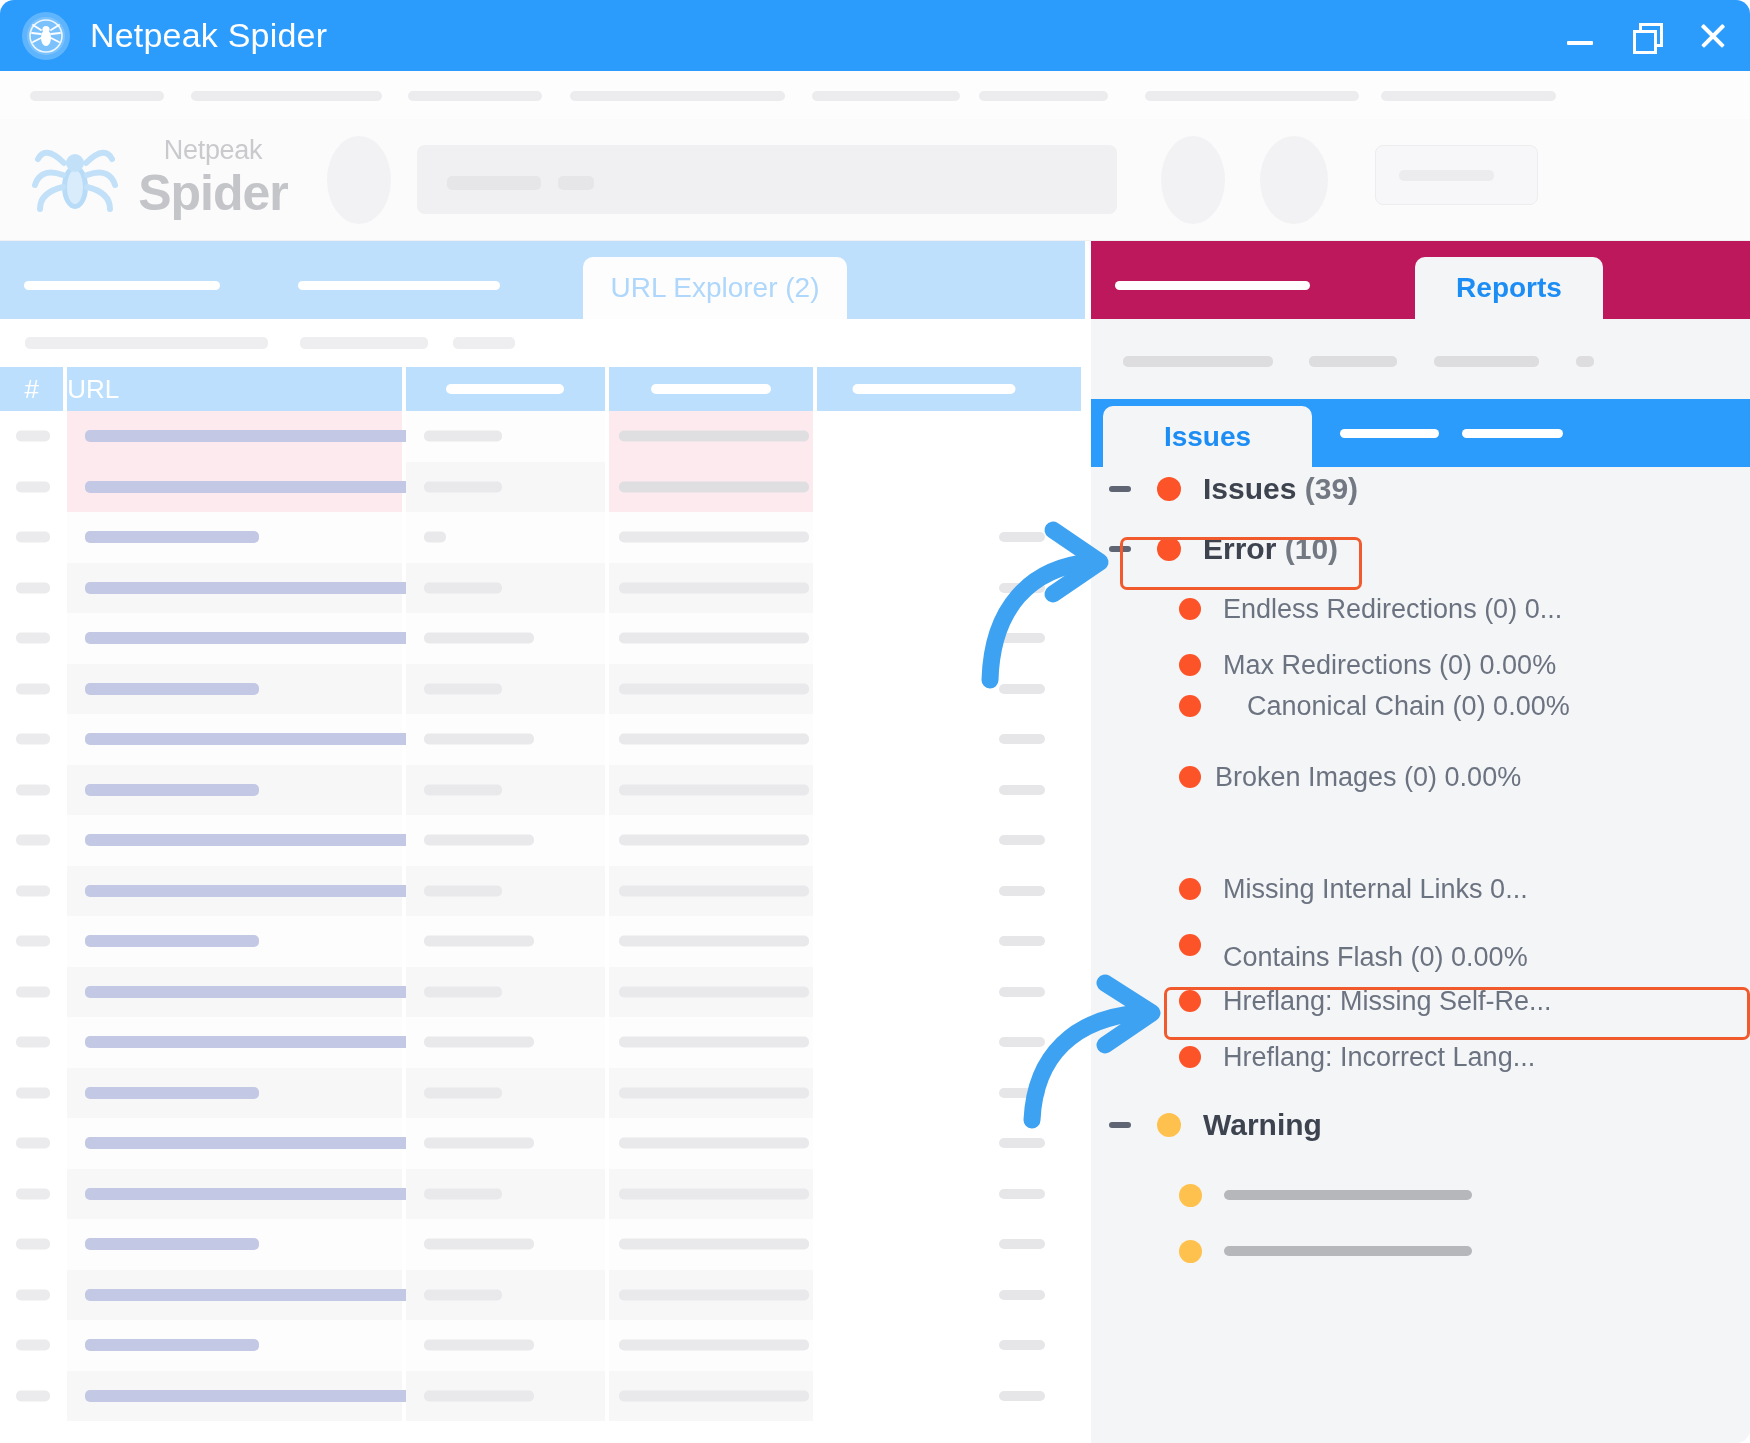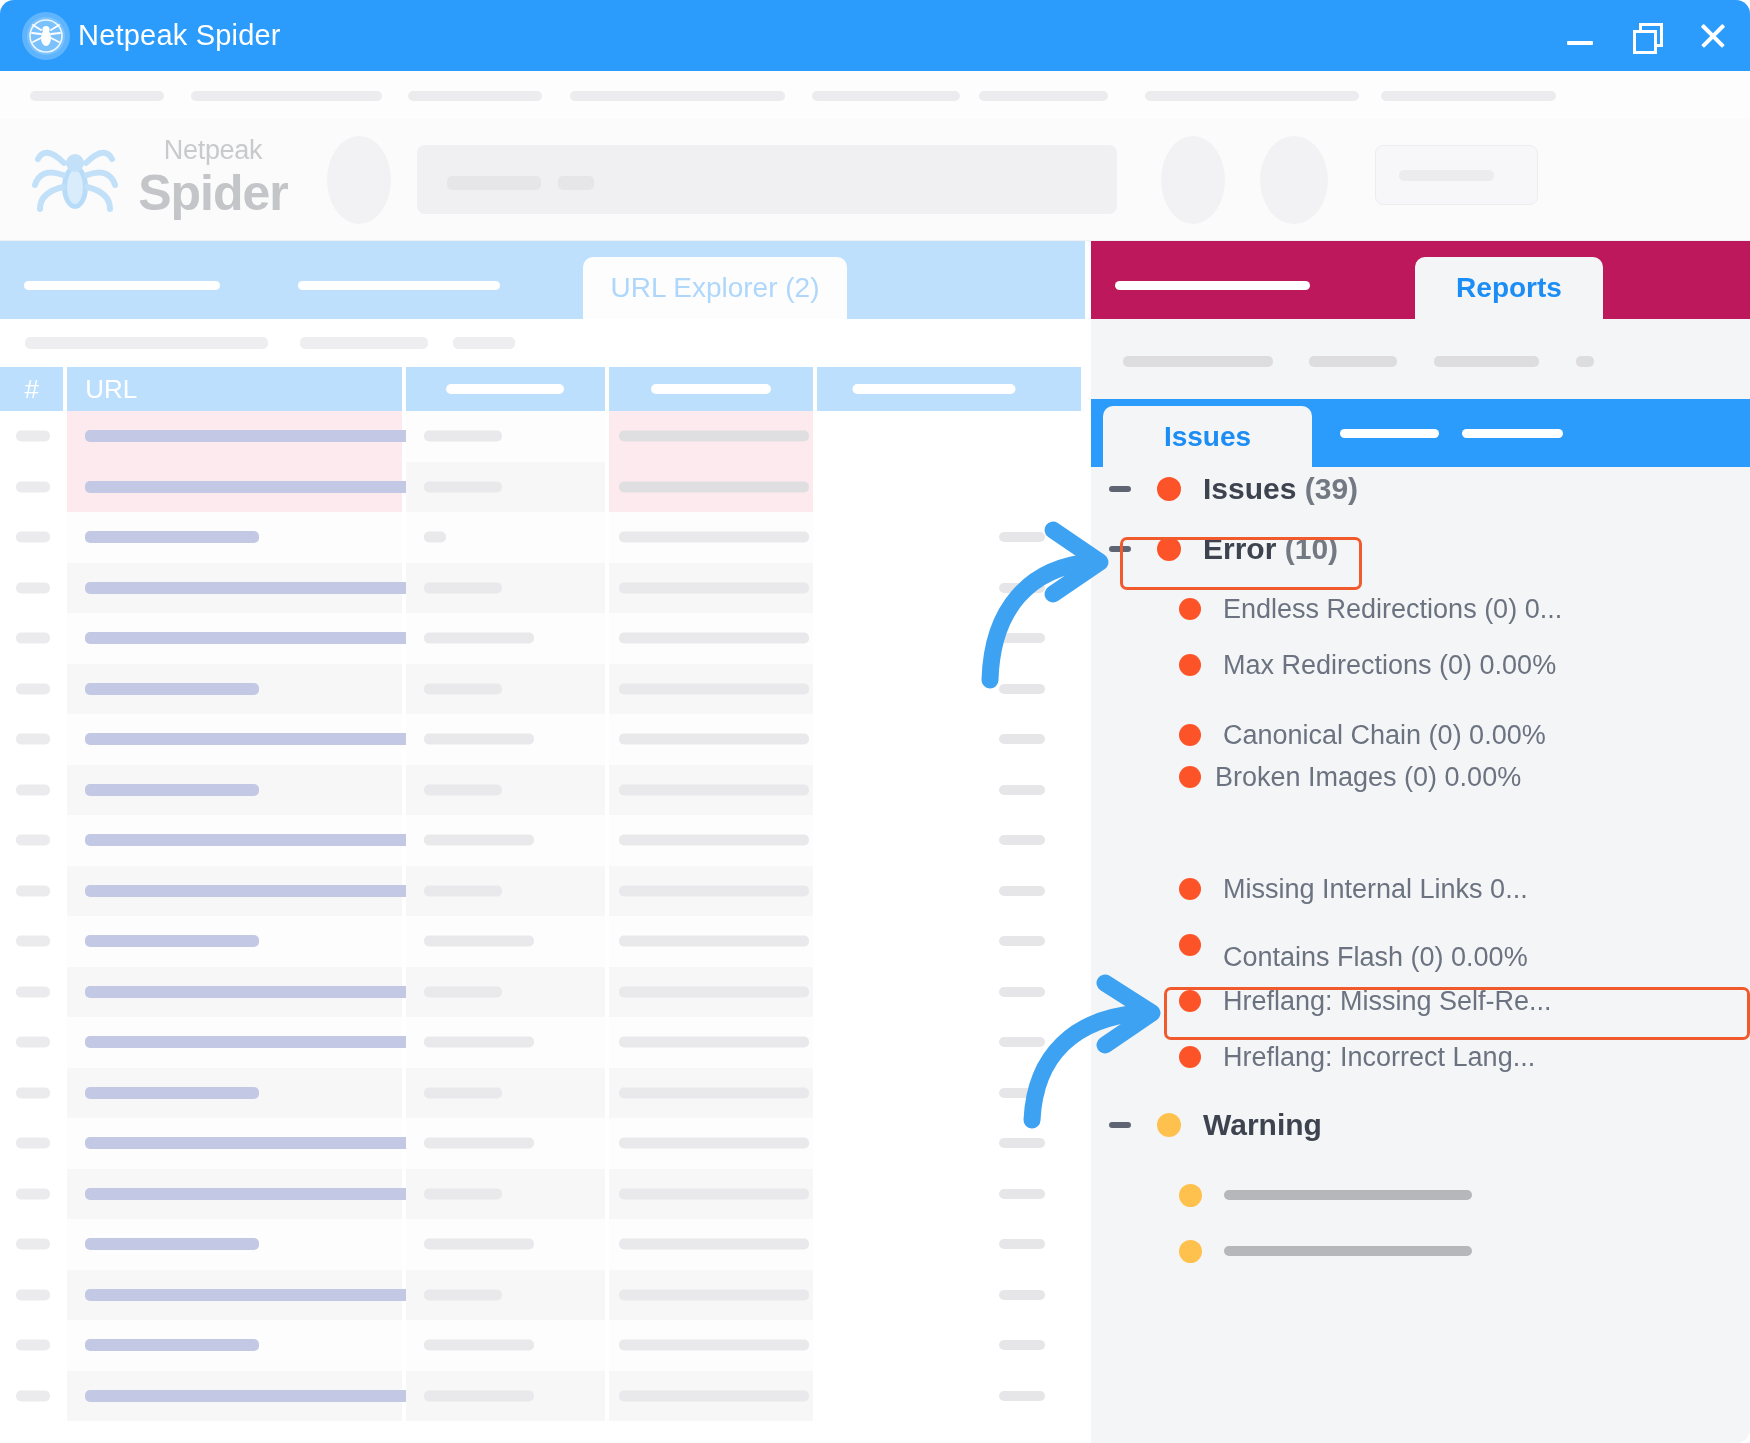--- a/index.html
+++ b/index.html
@@ -27,23 +27,23 @@
   .titlebar-logo {
     width: 48px; height: 48px;
     margin-left: 22px;
     border-radius: 50%;
     background: #5fb5fd;
     display: flex; align-items: center; justify-content: center;
     flex: none;
   }
   .titlebar-logo svg { display: block; }
   .titlebar-title {
-    margin-left: 8px;
+    margin-left: 20px;
     color: #ffffff;
-    font-size: 29px;
+    font-size: 34px;
     letter-spacing: 0.2px;
     white-space: nowrap;
   }
   .win-controls {
     position: absolute; right: 20px; top: 0;
     height: 71px;
     display: flex; align-items: center; gap: 30px;
   }
   .win-btn {
     width: 36px; height: 36px;
@@ -162,21 +162,21 @@
     display: flex;
   }
   .th {
     height: 44px;
     background: #bcdffd;
     margin-right: 4px;
     display: flex; align-items: center;
     position: relative;
   }
   .th-label {
-    color: #ffffff; font-size: 26px; padding-left: 18px;
+    color: #ffffff; font-size: 26px; 
     white-space: nowrap;
   }
   .th-sk {
     position: absolute; left: 50%; top: 50%;
     transform: translate(-50%, -50%);
     height: 10px; border-radius: 5px; background: #ffffff;
   }
   .th-0 { width: 64px; justify-content: center; }
   .th-0 .th-label { padding-left: 0; }
   .th-1 { width: 338px; }
@@ -789,21 +789,21 @@
           <span class="lbl-root" style="margin-left:22px;">Error <span class="cnt">(10)</span></span>
         </div>
         <div class="tree-row" style="left: 88px; top: 120px;">
           <span class="dot dot-red" style="width:22px;height:22px;"></span>
           <span class="lbl-child" style="margin-left:22px;">Endless Redirections (0) 0...</span>
         </div>
         <div class="tree-row" style="left: 88px; top: 176px;">
           <span class="dot dot-red" style="width:22px;height:22px;"></span>
           <span class="lbl-child" style="margin-left:22px;">Max Redirections (0) 0.00%</span>
         </div>
-        <div class="tree-row" style="left: 88px; top: 246px;">
+        <div class="tree-row" style="left: 88px; top: 217px; gap: 24px;">
           <span class="dot dot-red" style="width:22px;height:22px;"></span>
           <span class="lbl-child" style="margin-left:22px;">Canonical Chain (0) 0.00%</span>
         </div>
         <div class="tree-row" style="left: 88px; top: 288px;">
           <span class="dot dot-red" style="width:22px;height:22px;"></span>
           <span class="lbl-child" style="margin-left:14px;">Broken Images (0) 0.00%</span>
         </div>
         <div class="tree-row" style="left: 88px; top: 400px;">
           <span class="dot dot-red" style="width:22px;height:22px;"></span>
           <span class="lbl-child" style="margin-left:22px;">Missing Internal Links 0...</span>

